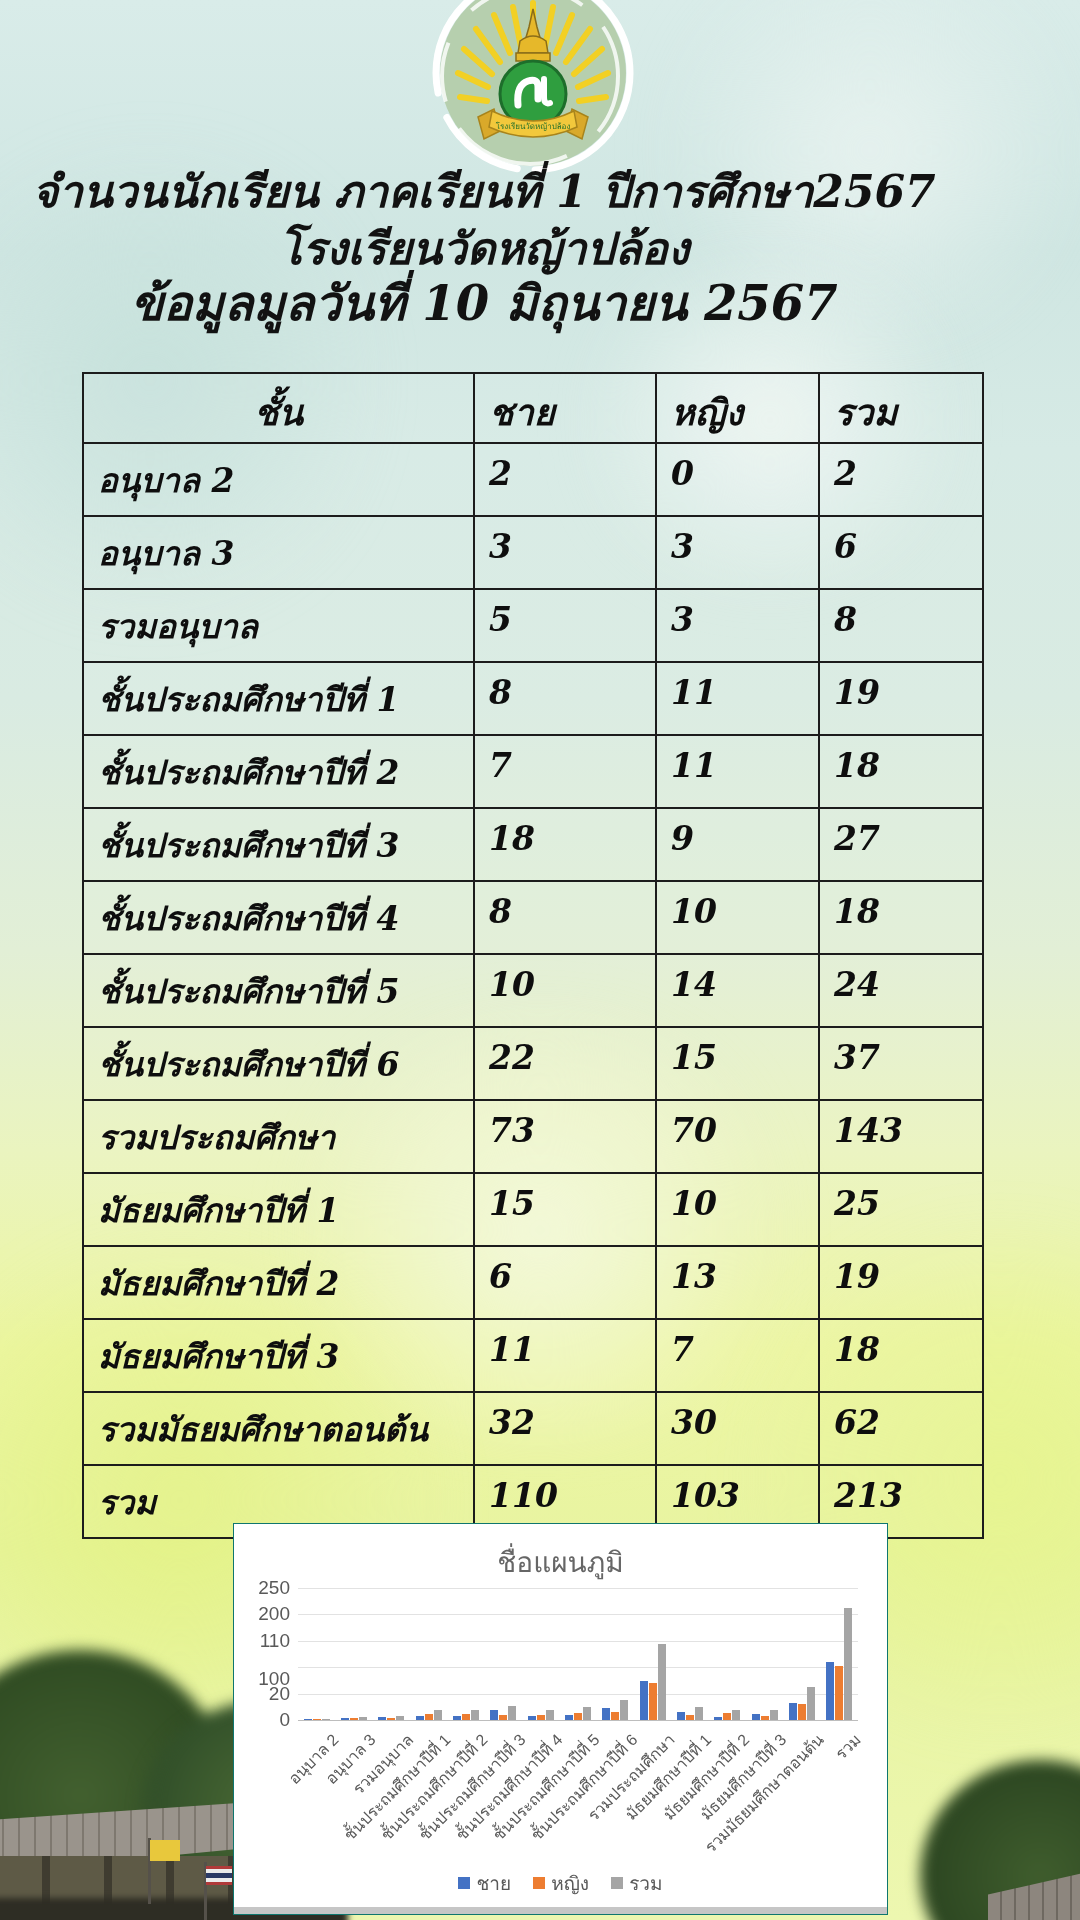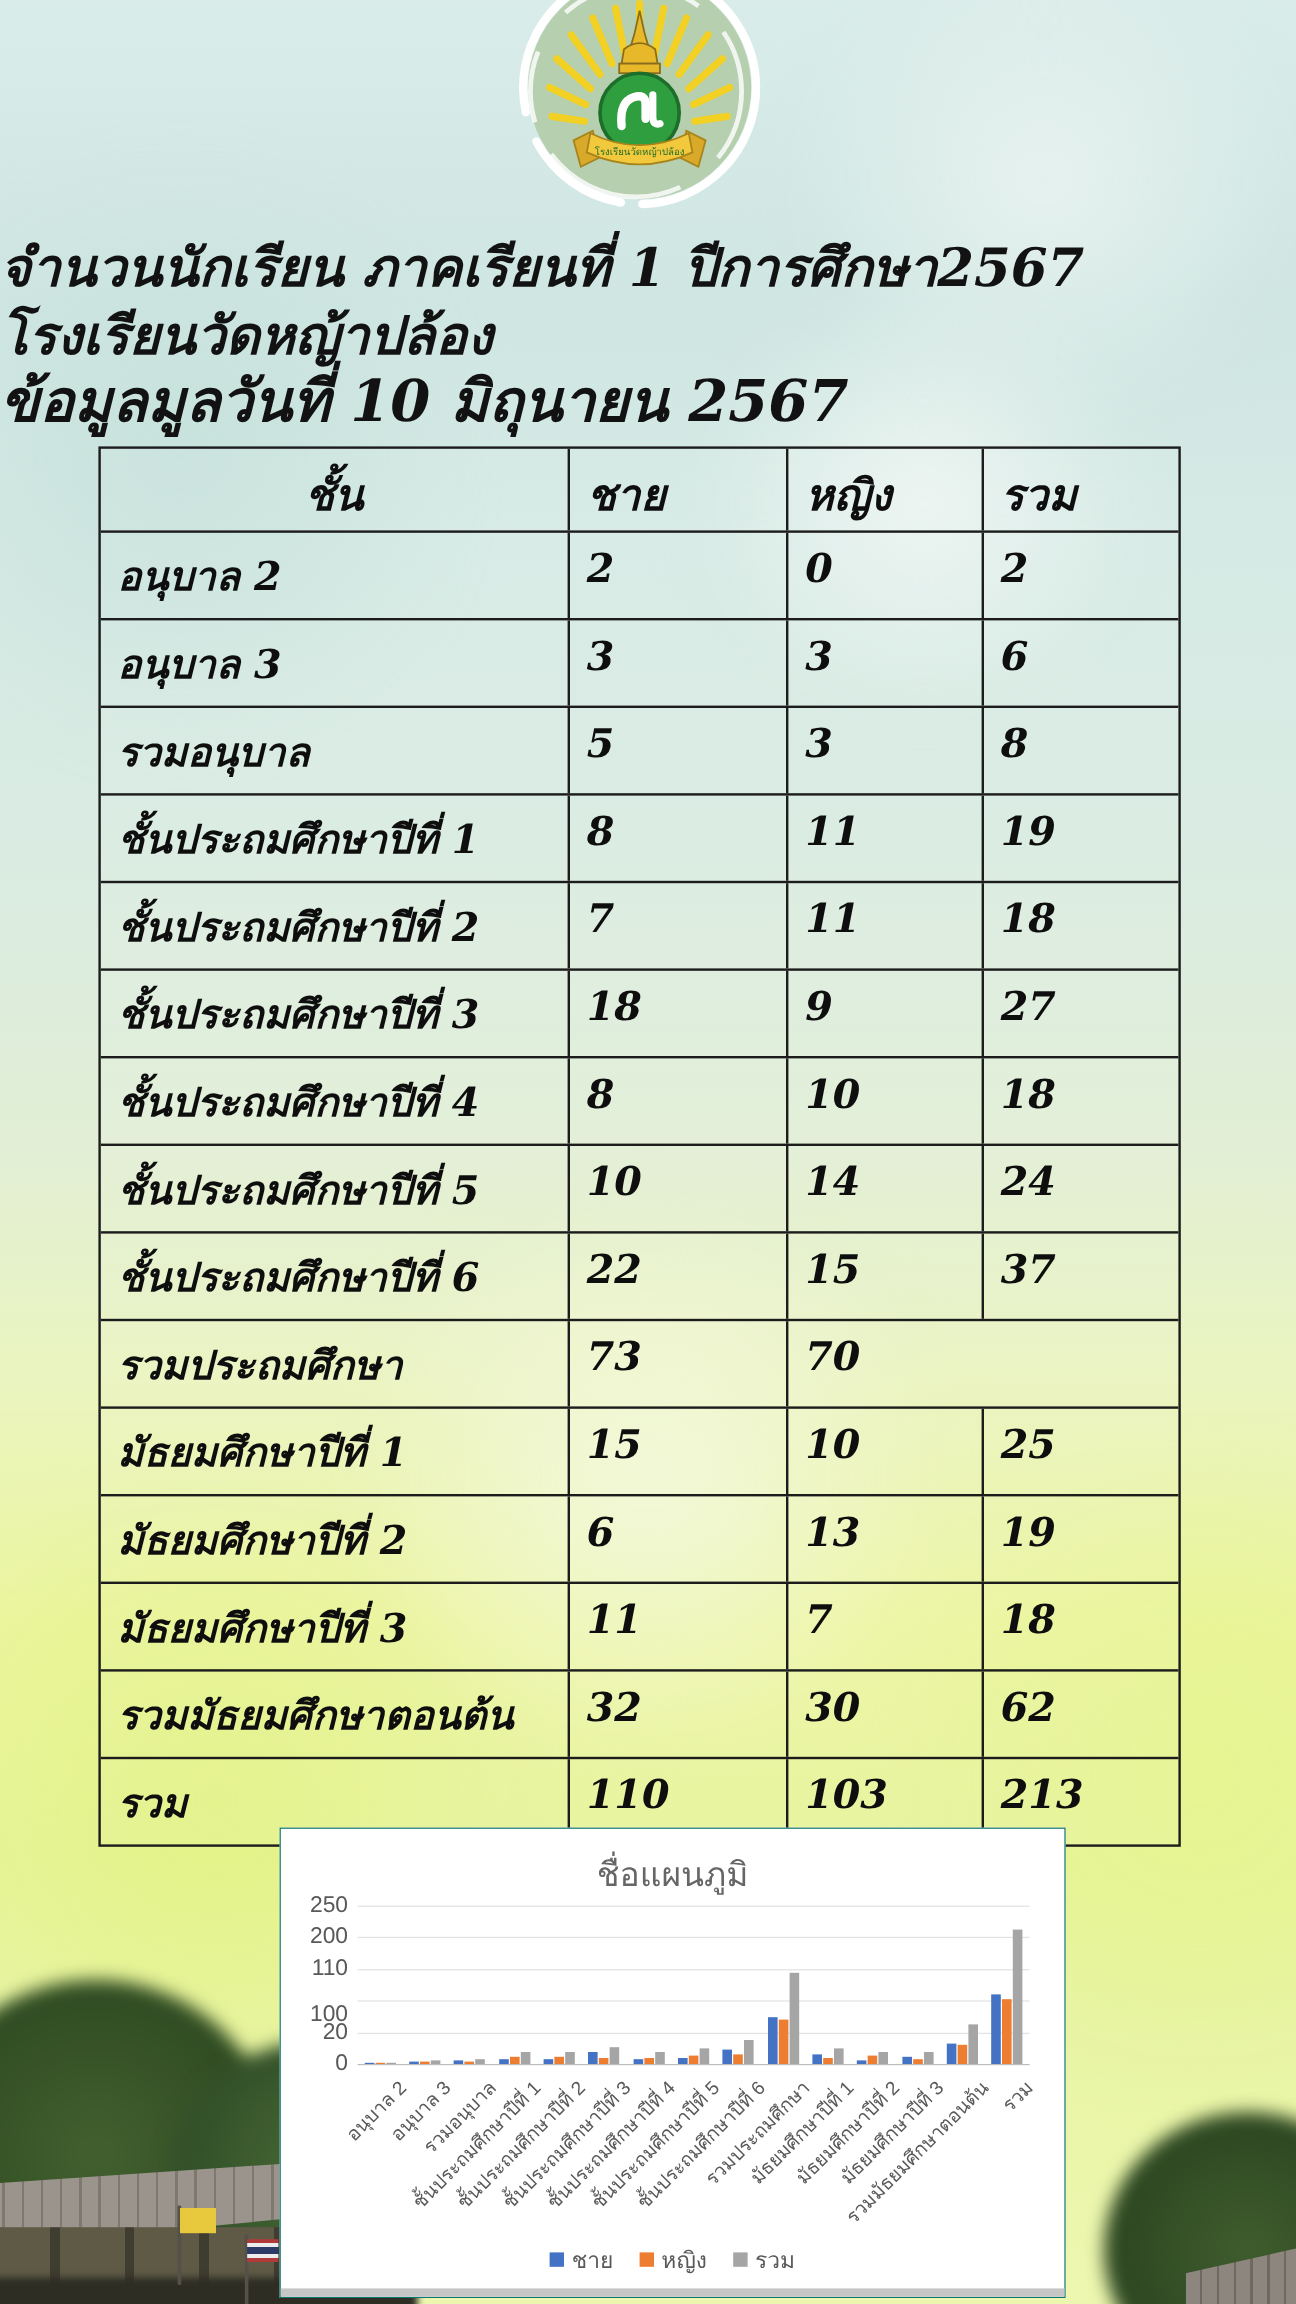--- a/index.html
+++ b/index.html
@@ -33,21 +33,21 @@
   .flag-t{left:206px;top:1866px;width:26px;height:19px;
     background:linear-gradient(180deg,#b03a3a 0 18%,#ececec 18% 36%,#2b3a66 36% 64%,#ececec 64% 82%,#b03a3a 82% 100%);}
   .roof-right{left:988px;top:1872px;width:100px;height:56px;
     background:repeating-linear-gradient(90deg,#8d867e 0 12px,#6e6860 12px 14px);
     clip-path:polygon(0 40%,100% 0%,100% 100%,0 100%);}
 
   
   .logo{position:absolute;left:420px;top:-25px;width:226px;height:226px;}
 
   
-  .titles{position:absolute;left:0;top:163px;width:968px;text-align:left;color:#121212;margin-top:32px;}
+  .titles{position:absolute;left:0;top:163px;width:968px;text-align:center;color:#121212;}
   .hand{font-family:"DejaVu Serif",serif;font-style:italic;font-weight:700;}
   .t1{font-size:44px;line-height:58px;}
   .t2{font-size:44px;line-height:56px;}
   .t3{font-size:48px;line-height:52px;}
 
   
   .tbl{position:absolute;left:82px;top:372px;width:898px;border:2px solid #1c1c1c;background:rgba(255,255,255,0.06);}
   .tr{display:grid;grid-template-columns:391px 182px 163px 158px;border-bottom:2px solid #1c1c1c;}
   .tr:last-child{border-bottom:none;}
   .td{border-right:2px solid #1c1c1c;padding:10px 0 0 14px;font-size:33px;color:#0e0e0e;overflow:hidden;}
@@ -211,20 +211,21 @@
     <div class="td c1 hand">ชั้นประถมศึกษาปีที่ 6</div>
     <div class="td hand">22</div>
     <div class="td hand">15</div>
     <div class="td hand">37</div>
   </div>
 
   <div class="tr">
     <div class="td c1 hand">รวมประถมศึกษา</div>
     <div class="td hand">73</div>
     <div class="td hand">70</div>
+    <div class="td hand">143</div>
   </div>
 
   <div class="tr">
     <div class="td c1 hand">มัธยมศึกษาปีที่ 1</div>
     <div class="td hand">15</div>
     <div class="td hand">10</div>
     <div class="td hand">25</div>
   </div>
 
   <div class="tr">

